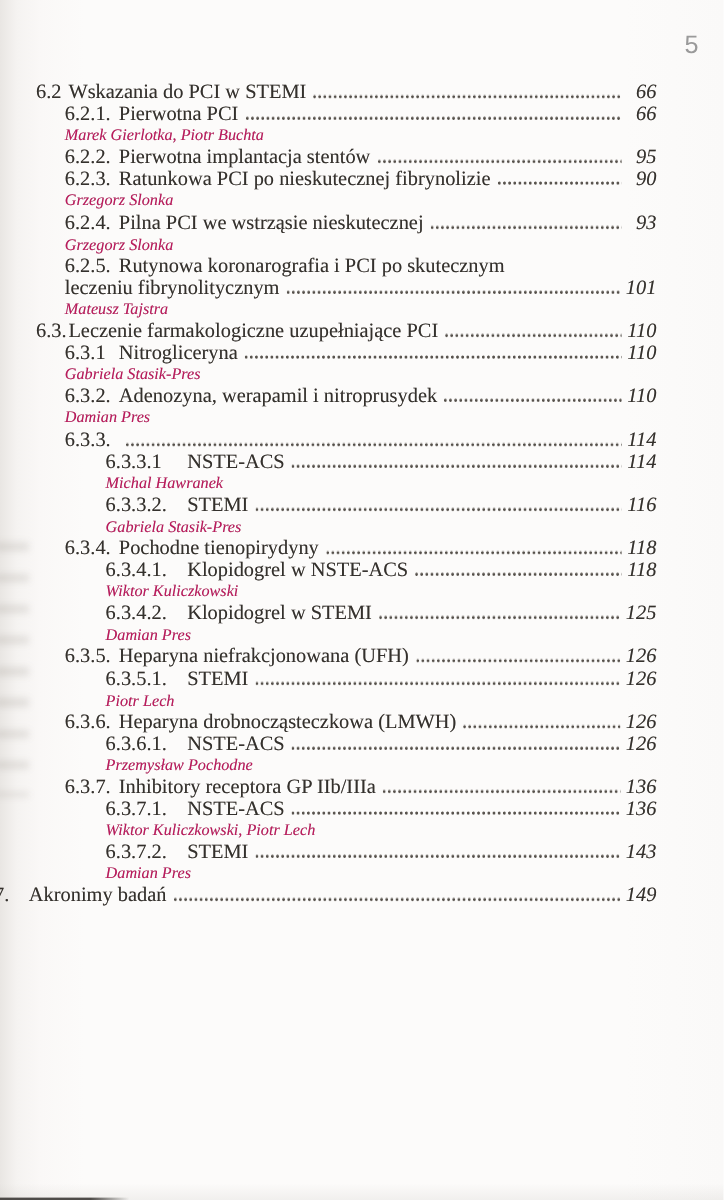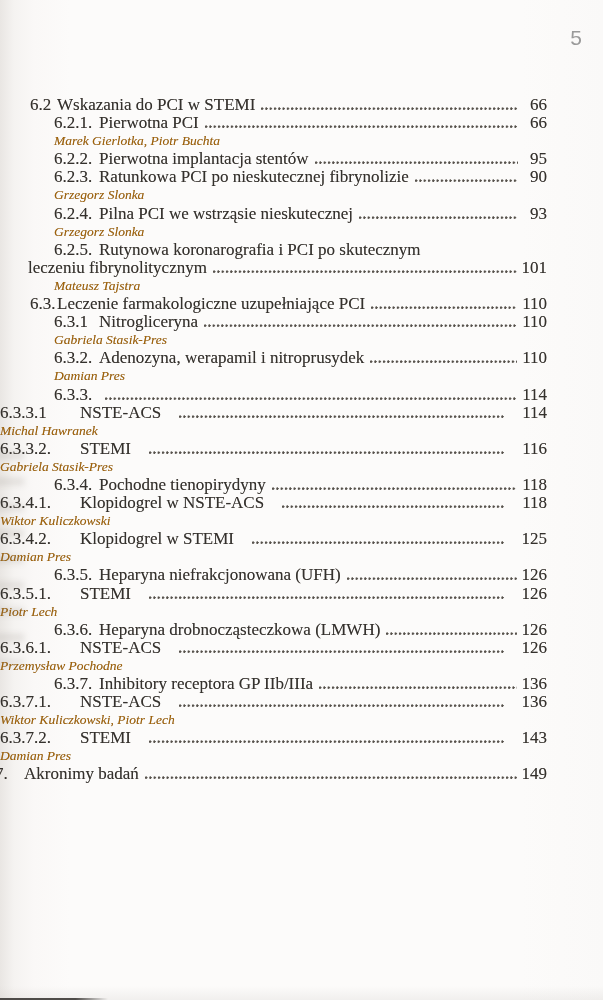--- a/index.html
+++ b/index.html
@@ -15,48 +15,48 @@
     position:absolute;top:31px;left:0;width:603px;text-align:center;
     font-family:"Liberation Sans", sans-serif;font-size:14px;color:#4e4d4c;
     letter-spacing:.2px;
   }
   .folio{
     position:absolute;top:26px;right:21px;
     font-family:"Liberation Sans", sans-serif;font-size:21px;color:#9a9a9a;
   }
   
   .toc{
-    position:absolute;top:68px;left:0;right:0;margin-top:28px;
+    position:absolute;top:68px;left:0;right:0;
   }
   .row{
     display:flex;align-items:baseline;line-height:18.1px;
     padding-right:56px;
     color:#34312d;font-size:17px;
     text-shadow:0 0 .5px rgba(70,62,55,.45);
     white-space:nowrap;
   }
   .row.lvl1{padding-left:30px;}
   .row.lvl2{padding-left:54px;}
-  .row.lvl3{gap:12px;}
-  .row.lvlcont{padding-left:28px;}
+  .row.lvl3{padding-left:88px;}
+  .row.lvlcont{padding-left:54px;}
   .row.cut{padding-left:0;}
   .num{flex:0 0 auto;display:inline-block;}
   .lvl1 .num{width:27px;}
   .lvl2 .num{width:45px;}
   .lvl3 .num{width:68px;}
   .cut .num{width:29px;margin-left:-5px;}
   .title{flex:0 0 auto;}
   .dots{
     flex:1 1 auto;height:3px;margin:0 5px 0 6px;min-width:10px;
     background-image:radial-gradient(circle at 1.1px 1.6px, #55504a 1px, rgba(85,80,74,0) 1.45px);
     background-size:4.3px 3px;background-repeat:repeat-x;background-position:left bottom;
   }
-  .page{flex:0 0 auto;min-width:24px;text-align:right;}
+  .page{flex:0 0 auto;min-width:24px;text-align:right;font-style:italic;}
   .row.author{
-    font-style:italic;font-size:13.5px;color:#a16207;
+    font-style:italic;font-size:13.5px;color:#be185d;
     text-shadow:0 0 .4px rgba(70,62,55,.4);
   }
   
   .edge-smudge{
     position:absolute;left:-4px;top:452px;width:28px;height:212px;
     background:repeating-linear-gradient(180deg,
       rgba(122,114,104,.50) 0 7px, rgba(122,114,104,0) 7px 26px);
     filter:blur(3px);opacity:.33;pointer-events:none;
   }
   .bottom-edge{

